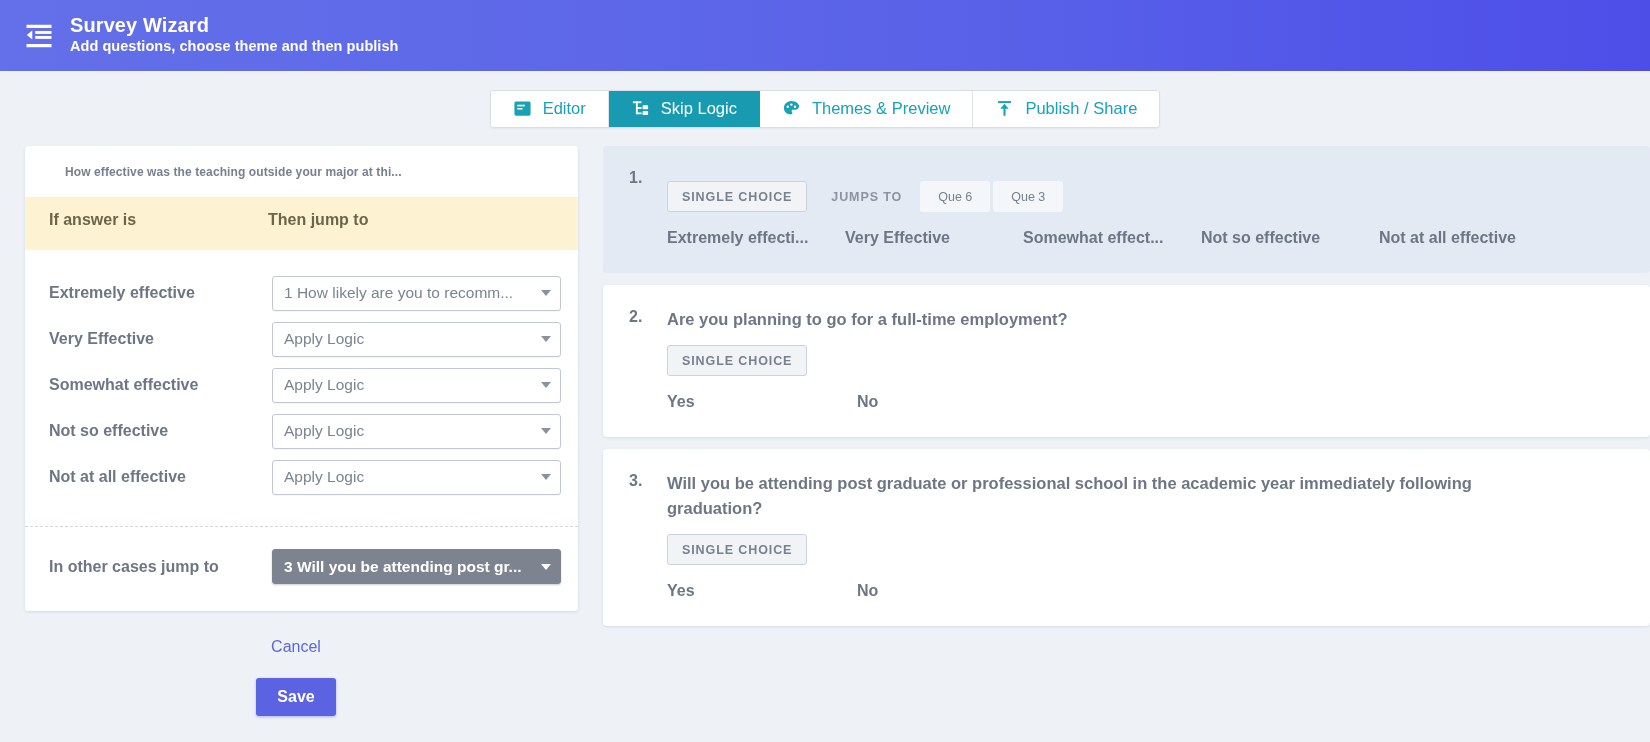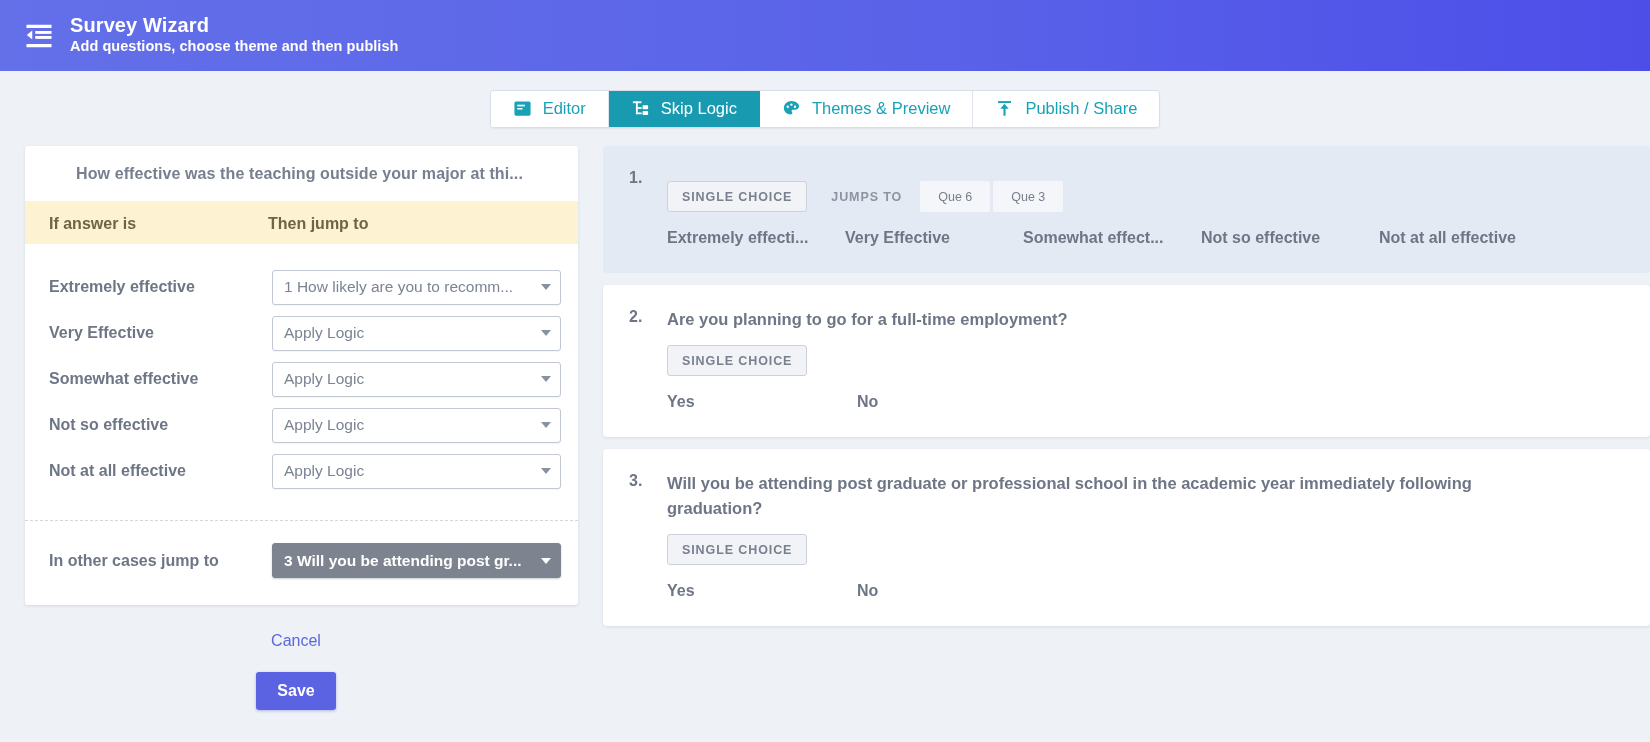--- a/index.html
+++ b/index.html
@@ -79,31 +79,30 @@
   
   .left-col { width: 578px; flex: 0 0 578px; }
   .logic-card {
     width: 553px;
     background: #ffffff;
     border-radius: 3px;
     box-shadow: 0 1px 3px rgba(40,60,90,.13);
     overflow: hidden;
   }
   .logic-card-header {
-    padding: 19px 24px 18px 20px;
-    font-size: 16px;
+    padding: 19px 24px 18px 40px;
+    font-size: 12px;
     font-weight: bold;
     color: #77808e;
     letter-spacing: .1px;
-    text-align: center;
   }
   .logic-table-head {
     background: #fdf3d2;
     display: flex;
-    padding: 14px 24px 11px 24px;
+    padding: 14px 24px 21px 24px;
     font-size: 16px; font-weight: bold;
     color: #6d6548;
   }
   .th-answer { width: 219px; flex: 0 0 219px; }
   .th-jump { flex: 1; }
 
   .logic-rows { padding: 20px 0 8px 0; }
   .logic-row {
     display: flex; align-items: center;
     padding: 0 17px 0 24px;

